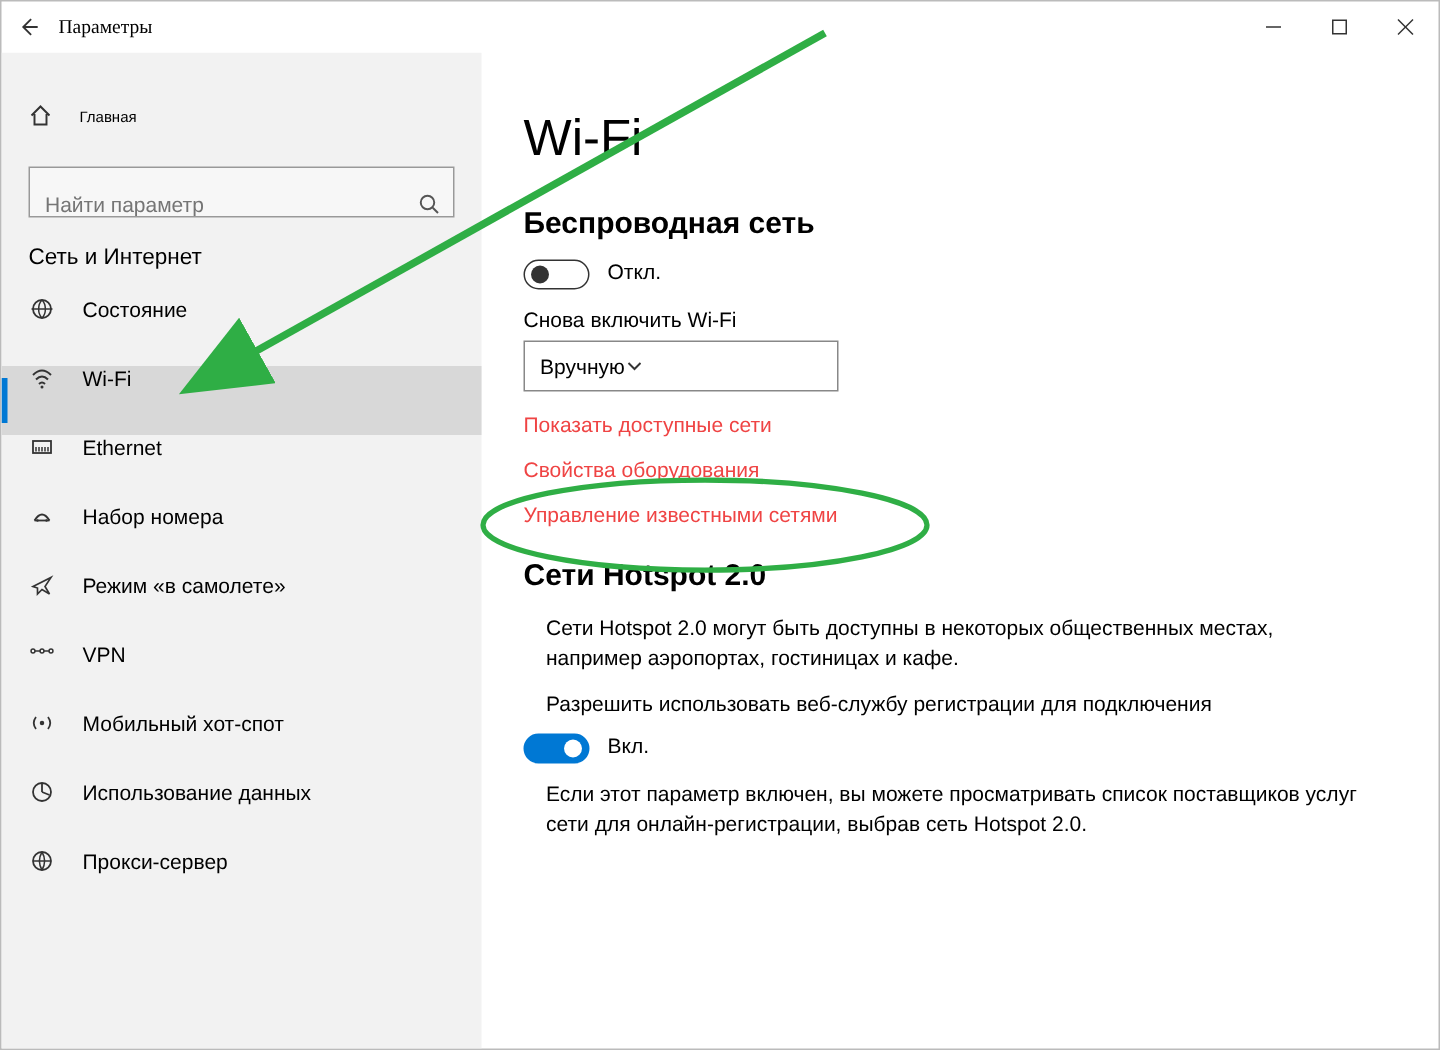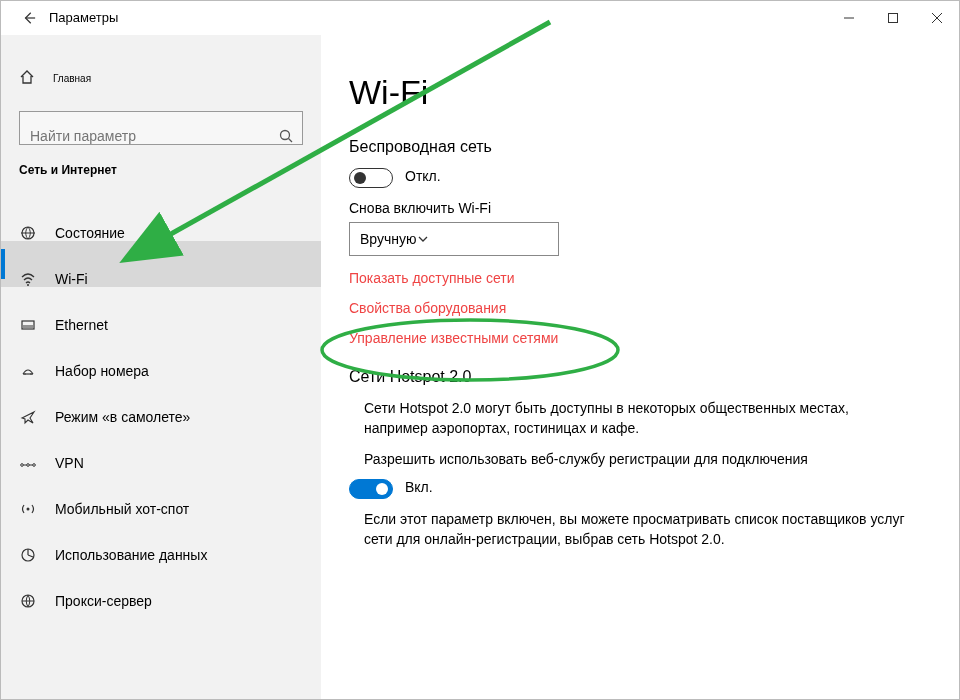--- a/index.html
+++ b/index.html
@@ -19,24 +19,25 @@
     border: 1px solid #bbb;
     display: flex;
     flex-direction: column;
     background: #fff;
   }
   
   .titlebar {
     height: 34px;
     display: flex;
     align-items: center;
-    padding-left: 14px;
+    padding-left: 4px;
     border-bottom: 1px solid transparent;
     font-size: 13px;
     color: #000;
+    font-family: Liberation Serif, serif;
   }
   .titlebar .back {
     width: 28px;
     display: flex;
     align-items: center;
     justify-content: center;
     margin-right: 6px;
   }
   .titlebar .title {
     flex: 0 0 auto;
@@ -93,27 +94,27 @@
   .search input {
     border: none;
     background: transparent;
     outline: none;
     flex: 1;
     font-size: 14px;
     color: #333;
   }
   .cat-heading {
     padding: 0 18px;
-    font-weight: 700;
-    font-size: 12px;
+    font-weight: 400;
+    font-size: 15px;
     margin-bottom: 18px;
   }
   .nav-item {
     display: flex;
-    align-items: flex-end;
+    align-items: flex-start;
     height: 46px;
     padding: 0 18px;
     gap: 18px;
     font-size: 14px;
     cursor: pointer;
   }
   .nav-item .icon {
     width: 18px;
     display: flex;
     align-items: center;
@@ -136,22 +137,22 @@
     flex: 1;
     padding: 38px 28px 20px 28px;
     overflow-y: auto;
   }
   .content h1 {
     font-weight: 300;
     font-size: 34px;
     margin-bottom: 26px;
   }
   .content h2 {
-    font-size: 16px;
-    font-weight: 400;
+    font-size: 20px;
+    font-weight: 700;
     margin-bottom: 12px;
     margin-top: 22px;
   }
   .content h2:first-of-type { margin-top: 0; }
   .label {
     font-size: 14px;
     margin: 12px 0 6px 0;
   }
   .link {
     color: #ef4444;

